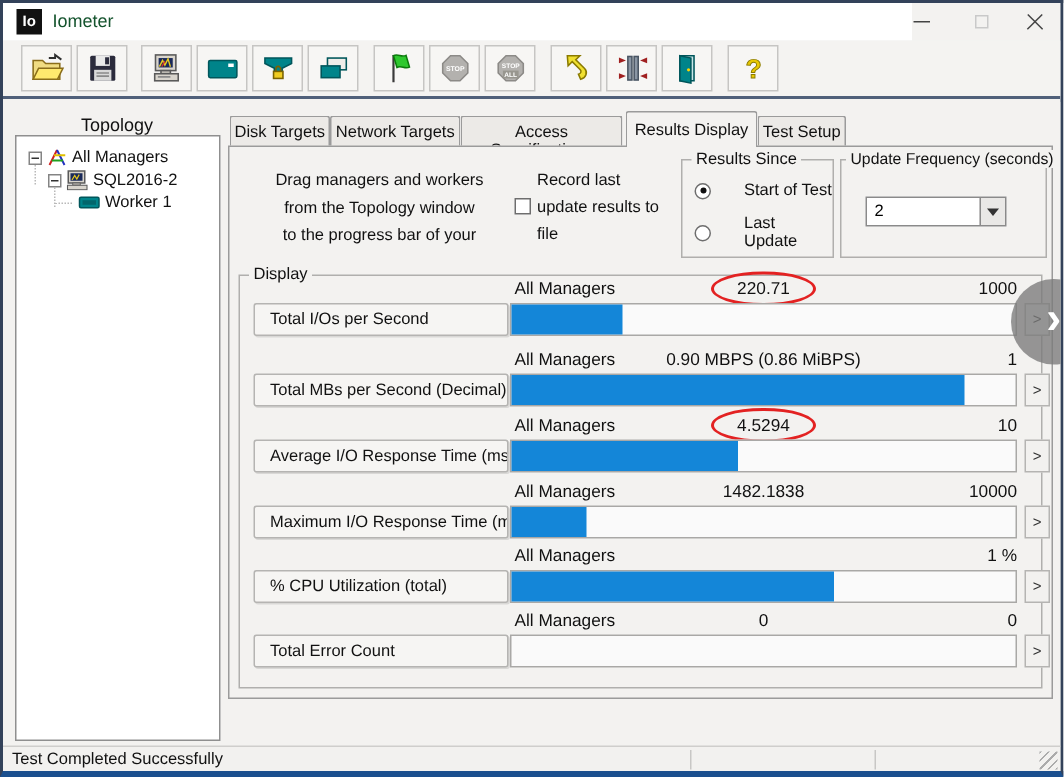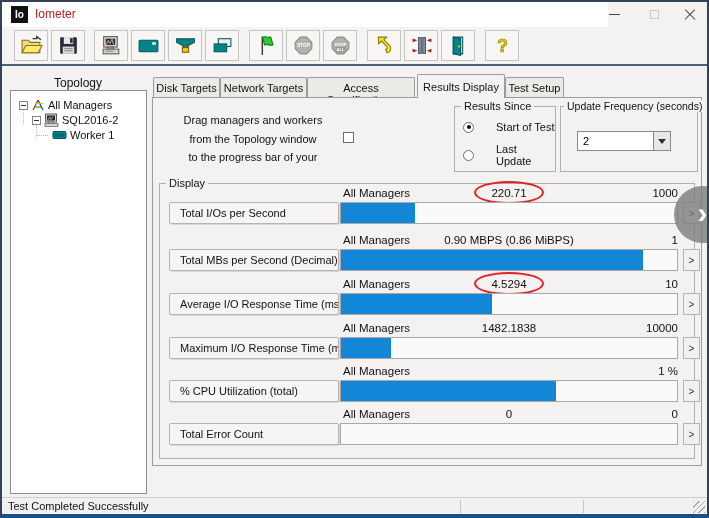--- a/index.html
+++ b/index.html
@@ -6,21 +6,21 @@
   body { background:#ffffff; font-family:"Liberation Sans", sans-serif; }
   #window {
     position:relative; width:709px; height:518px;
     border:2px solid #33425a; border-bottom:4px solid #1a4f8e;
     background:#f3f2f0; overflow:hidden;
   }
   
   .titlebar { position:absolute; left:0; top:0; width:606px; height:25px; background:#ffffff; }
   .app-logo { position:absolute; left:9px; top:4px; width:17px; height:17px; background:#111111;
     color:#ffffff; font-size:10px; font-weight:bold; display:flex; align-items:center; justify-content:center; }
-  .app-title { position:absolute; left:33px; top:5px; font-size:12px; color:#b91c1c; }
+  .app-title { position:absolute; left:33px; top:5px; font-size:12px; color:#14532d; }
   .win-btn { position:absolute; top:0; width:32px; height:25px; display:flex; align-items:center; justify-content:center; }
   .btn-min { left:596px; } .btn-max { left:636px; } .btn-close { left:672px; }
   .glyph-min { width:11px; height:1px; background:#444; display:block; }
   .glyph-max { width:9px; height:9px; border:1px solid #c9c9c9; display:block; }
   .glyph-close { position:relative; width:12px; height:12px; display:block; }
   .glyph-close::before, .glyph-close::after { content:""; position:absolute; left:-1px; top:5px; width:14px; height:1.4px; background:#444; }
   .glyph-close::before { transform:rotate(45deg); } .glyph-close::after { transform:rotate(-45deg); }
   
   .toolbar { position:absolute; left:0; top:25px; width:705px; height:39px; background:#f4f3f1; border-bottom:2px solid #50607a; }
   .tbtn { position:absolute; top:3px; width:34px; height:31px; background:#f7f6f4; border:1px solid #c6c5c3;
@@ -246,20 +246,23 @@
     <div class="tab active" style="left:415px; width:88px;">Results Display</div>
     <div class="tab" style="left:503px; width:59px;">Test Setup</div>
 
     <div class="tabpage"></div>
 
     <div class="drag-hint">Drag managers and workers
 from the Topology window
 to the progress bar of your
 choice.</div>
     <div class="checkbox"></div>
+    <div class="record-label">Record last
+update results to
+file</div>
 
     <div class="groupbox gb-results">
       <span class="gb-label">Results Since</span>
       <div class="radio-row" style="top:14px;">
         <span class="radio selected"></span>
         <span>Start of Test</span>
       </div>
       <div class="radio-row" style="top:36px;">
         <span class="radio"></span>
         <span>Last Update</span>

